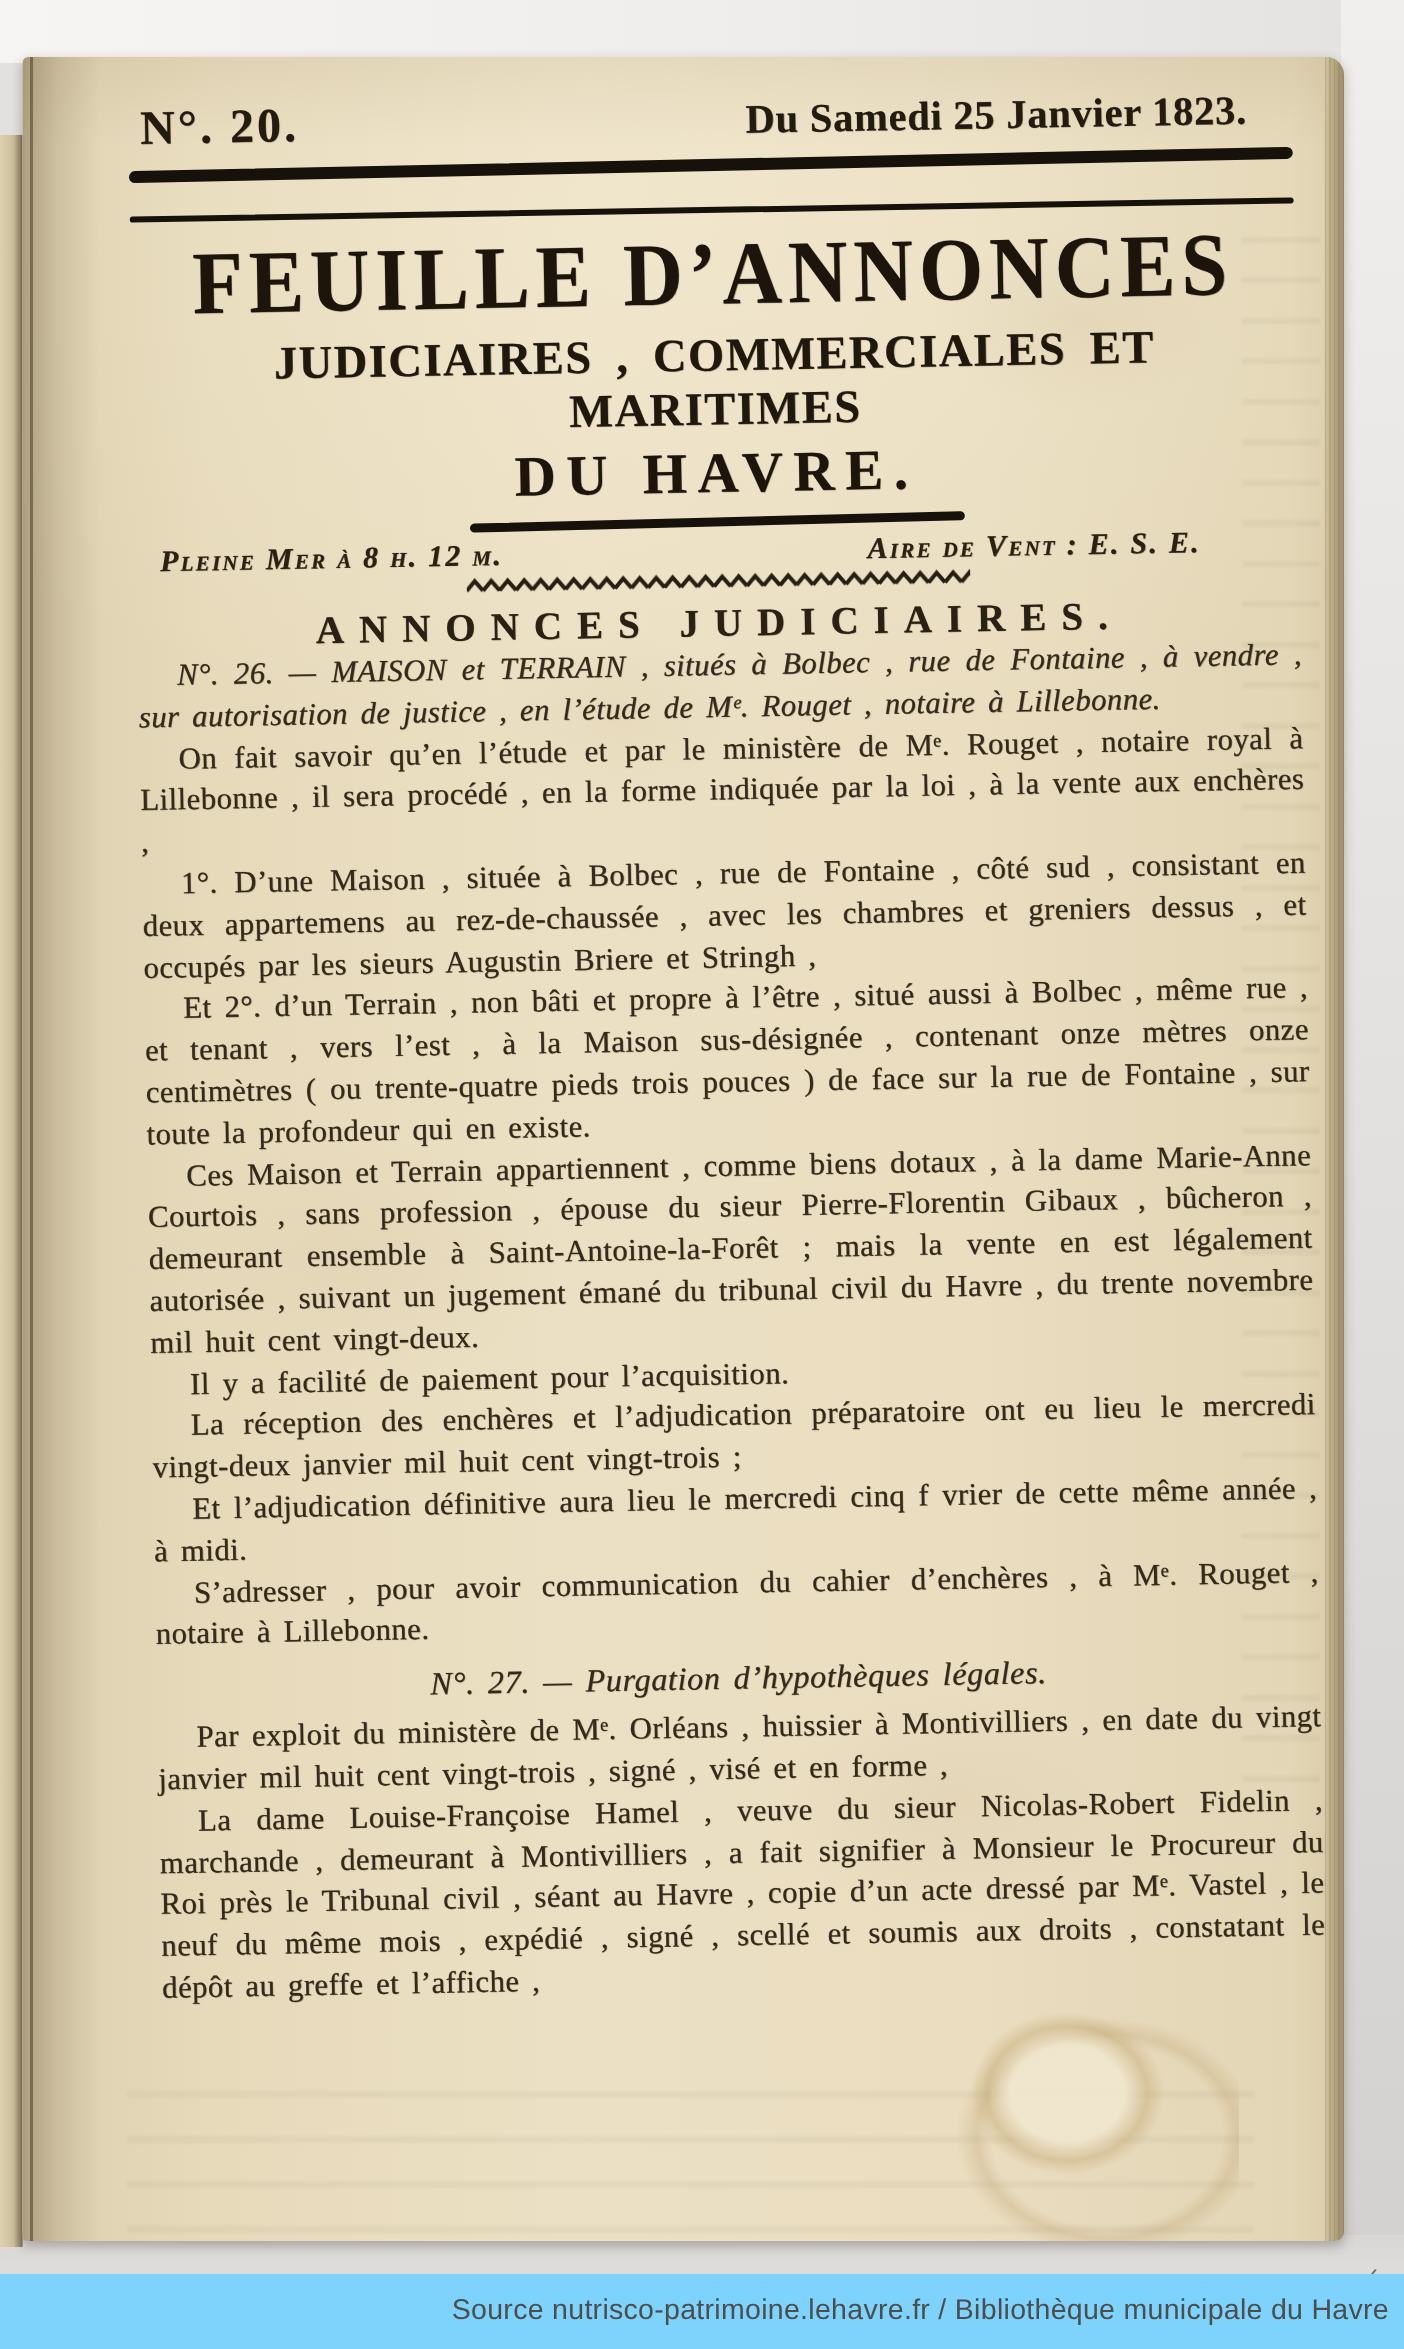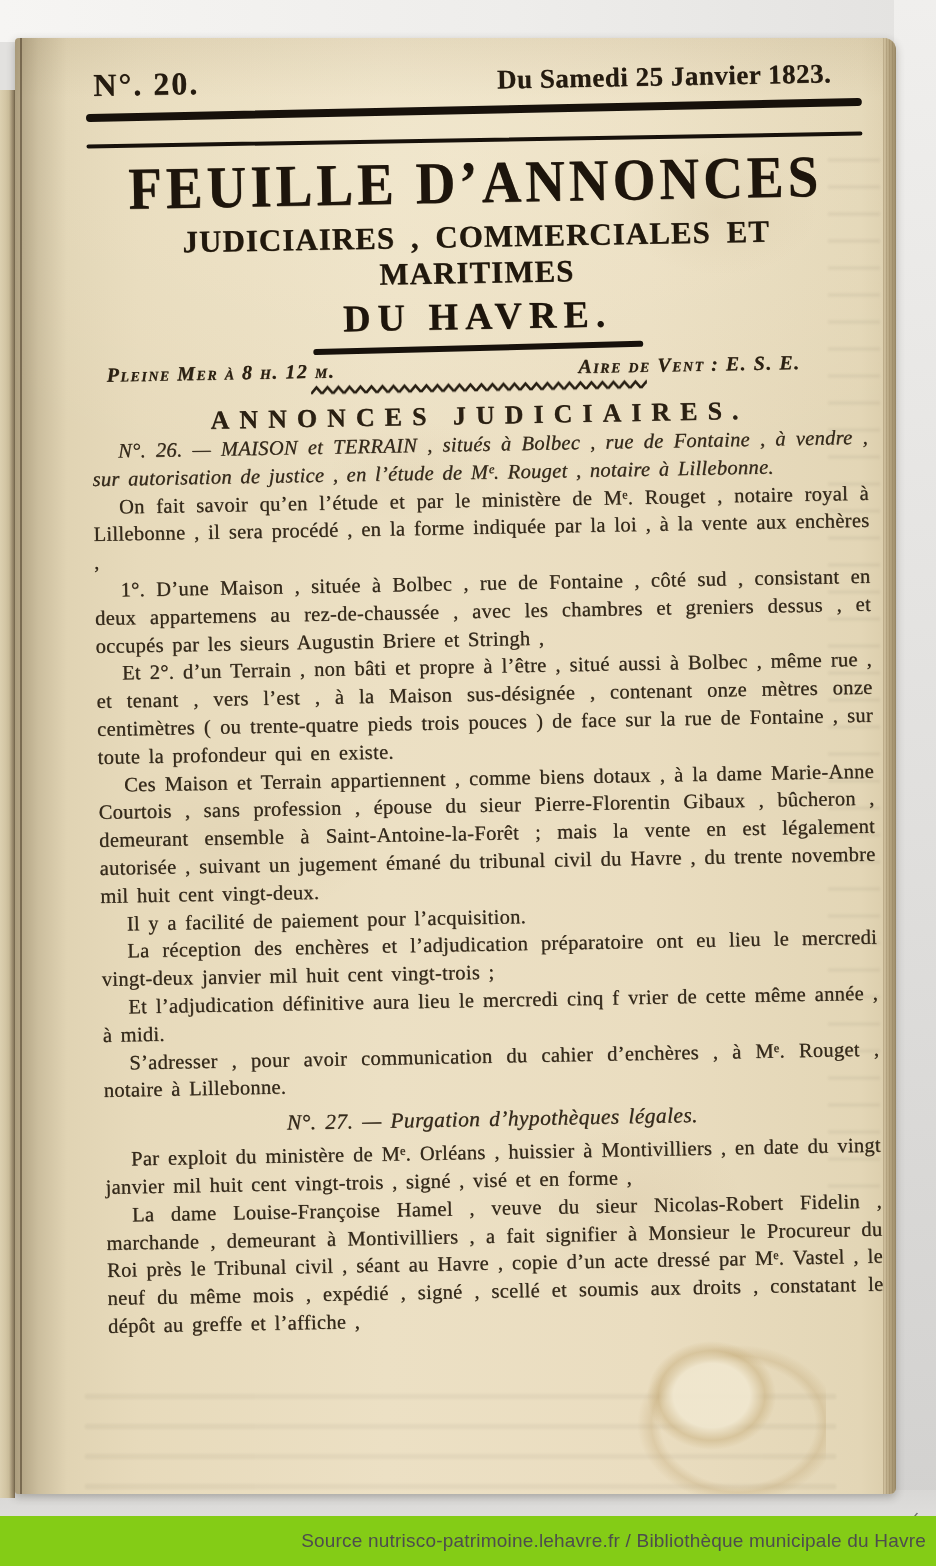--- a/index.html
+++ b/index.html
@@ -7,21 +7,21 @@
        font-family:"Liberation Serif","DejaVu Serif",serif;}
   .stage{position:relative;width:936px;height:1566px;overflow:hidden;}
 
   
   .bg-top{position:absolute;top:0;left:0;right:0;height:42px;
           background:linear-gradient(to right,#f6f5f3 0%,#eeedeb 55%,#e3e2e0 100%);}
   .bg-right{position:absolute;top:0;right:0;width:42px;height:1512px;
             background:linear-gradient(#f0efed 0%,#e0dfdd 55%,#d2d1cf 100%);}
   .bg-bottom{position:absolute;left:0;right:0;top:1490px;height:76px;
              background:linear-gradient(#d8d7d5,#e5e4e2 70%,#f2f1ef);}
-  .footer-strip{position:absolute;left:0;right:0;bottom:0;height:50px;background:#84cc16;
+  .footer-strip{position:absolute;left:0;right:0;bottom:0;height:50px;background:#7dd3fc;
                 display:flex;align-items:center;justify-content:flex-end;padding-right:10px;box-sizing:border-box;}
   .footer-strip span{font-family:"Liberation Sans","DejaVu Sans",sans-serif;
                      font-size:19px;color:#4d4d4d;letter-spacing:0.2px;}
   .page-mark{position:absolute;right:22px;top:1506px;font-size:26px;color:#6f6f6f;
              font-style:italic;transform:rotate(12deg);}
 
   
   .left-strip{position:absolute;left:0;top:90px;width:15px;height:1408px;
               background:linear-gradient(to right,#dcd0b0,#cdbf9c 60%,#8f7e60 95%,#6e5f47);}
   .corner-wedge{position:absolute;left:16px;top:0;width:92px;height:134px;

